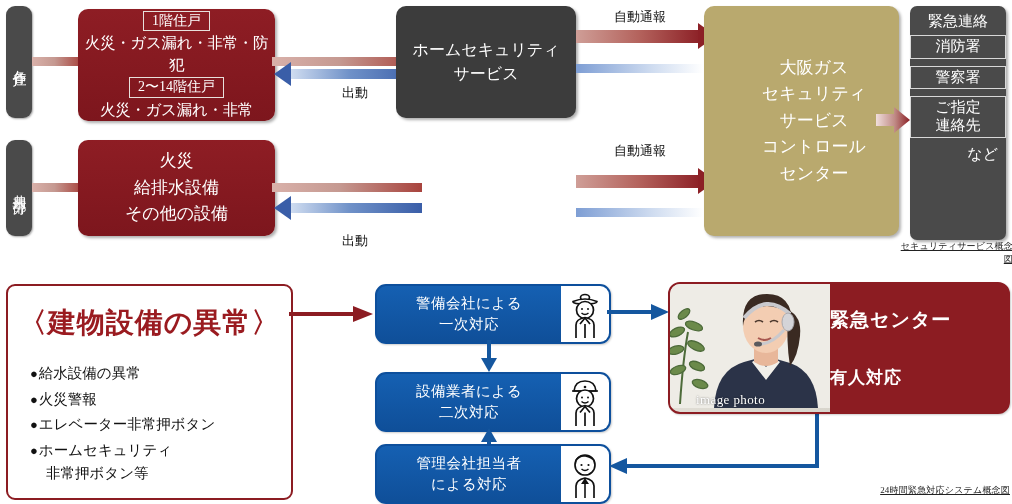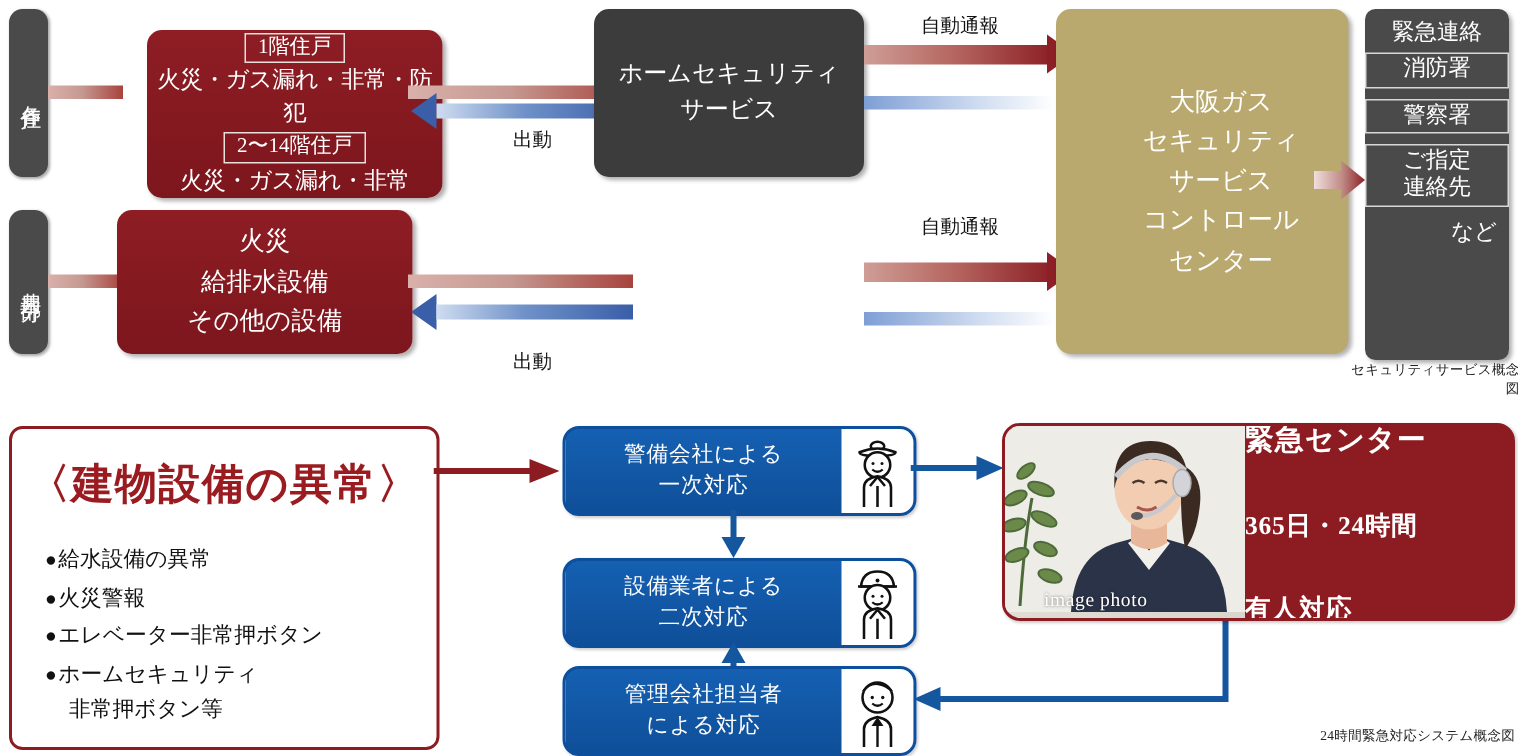--- a/index.html
+++ b/index.html
@@ -111,21 +111,21 @@
   }
   .thickband-red{
     height:13px;
     background:linear-gradient(90deg,#cf9e97 0%,#b4635d 50%,#8c2026 100%);
   }
   .thickband-blue{
     height:10px;
     background:linear-gradient(90deg,#3a5ea8 0%,#6f91c8 55%,#cfdcf0 100%);
   }
   .caplabel{font-size:13px;color:#111;text-align:center;}
-  .figcaption{font-size:9px;color:#222;letter-spacing:0.2px;}
+  .figcaption{font-size:9px;color:#222;letter-spacing:0.2px;text-decoration:underline;}
 
   
   .whitebox{
     background:#fff;
     border:2.2px solid #8c1c22;
     border-radius:9px;
   }
   .wb-title{
     color:#9a1b20;
     font-size:28px;
@@ -199,21 +199,21 @@
 </style>
 </head>
 <body>
 
 <div class="abs" style="left:0;top:0;width:1012px;height:258px;">
 
   <div class="abs vlabel" style="left:6px;top:6px;width:26px;height:112px;">各住戸</div>
 
   <div class="abs band-red" style="left:32px;top:57px;width:50px;"></div>
 
-  <div class="abs redbox" style="left:78px;top:20px;width:197px;height:112px;margin-left:20px;">
+  <div class="abs redbox" style="left:78px;top:9px;width:197px;height:112px;">
     <div class="framed">1階住戸</div>
     <div class="redline">火災・ガス漏れ・非常・防犯</div>
     <div class="framed">2〜14階住戸</div>
     <div class="redline">火災・ガス漏れ・非常</div>
   </div>
 
   <div class="abs band-red" style="left:272px;top:57px;width:150px;"></div>
 
   <div class="abs arrow-blue-l" style="left:274px;top:62px;"></div>
   <div class="abs thickband-blue" style="left:291px;top:69px;width:131px;transform:scaleX(-1);"></div>
@@ -441,19 +441,18 @@
 
         <path d="M74 34 q22 -26 46 -4" stroke="#c9c9cd" stroke-width="4" fill="none"></path>
         <ellipse cx="118" cy="38" rx="6" ry="9" fill="#d4d4d8" stroke="#a9a9ae"></ellipse>
         <path d="M114 46 q-12 14 -24 14" stroke="#c9c9cd" stroke-width="3" fill="none"></path>
         <ellipse cx="88" cy="60" rx="4" ry="2.6" fill="#5a5a5e"></ellipse>
       </svg>
       <div class="watermark">image photo</div>
     </div>
     <div class="info">
       <div class="l1">緊急センター</div>
-      <div class="l2">365日・24時間</div>
       <div class="l3">有人対応</div>
     </div>
   </div>
 
   <div class="abs figcaption" style="left:860px;top:222px;width:150px;text-align:right;">24時間緊急対応システム概念図</div>
 </div>
 
 </body></html>

